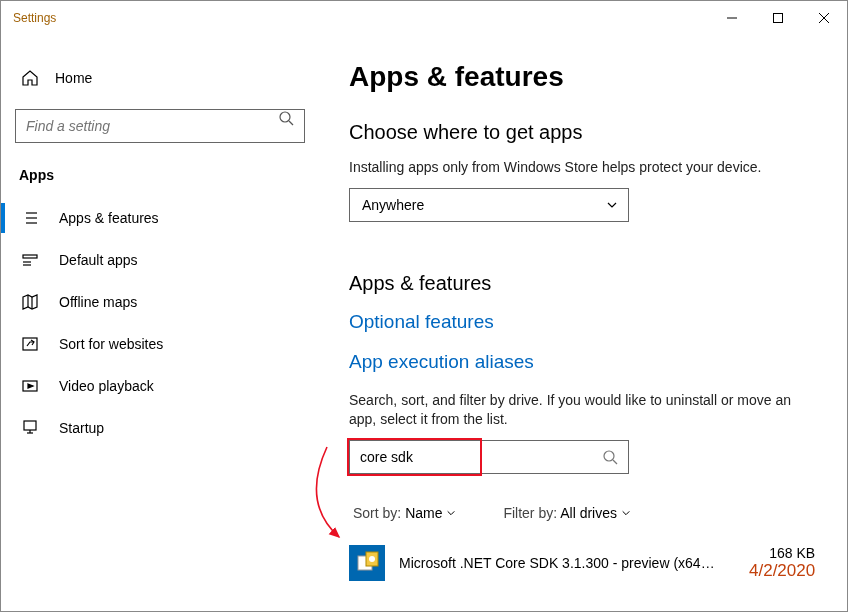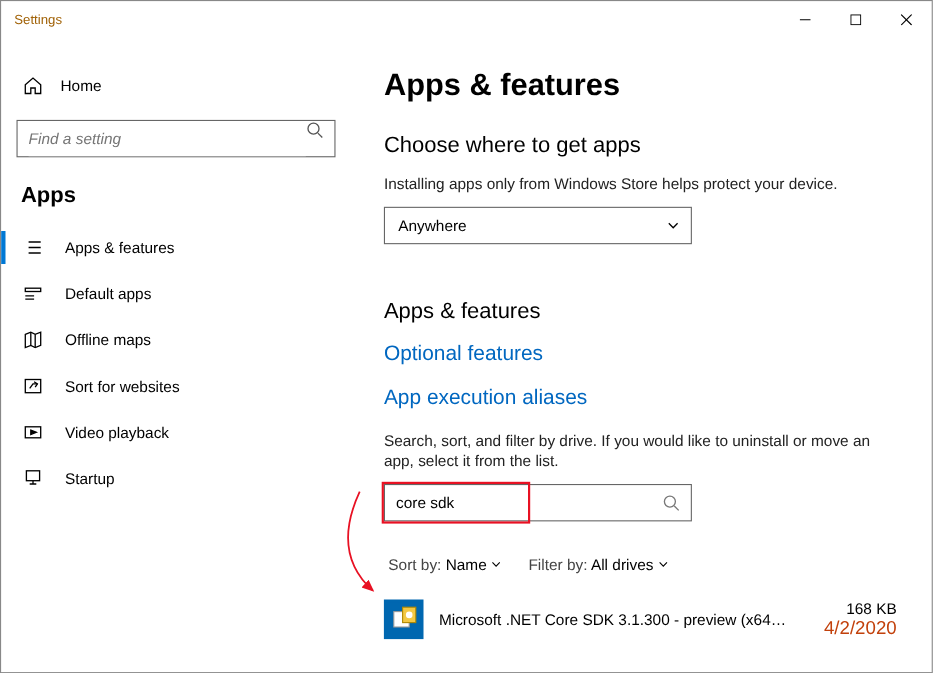--- a/index.html
+++ b/index.html
@@ -6,36 +6,36 @@
     body { width: 848px; height: 612px; background: #fff; border: 1px solid #888; overflow: hidden; position: relative; }
     .titlebar { height: 34px; display: flex; align-items: center; padding-left: 12px; }
     .titlebar-title { font-size: 12px; color: #a16207; }
     .titlebar-buttons { margin-left: auto; display: flex; }
     .titlebar-btn { width: 46px; height: 32px; display: flex; align-items: center; justify-content: center; color: #000; }
     .content { display: flex; height: calc(612px - 36px); }
     .sidebar { width: 318px; padding-left: 14px; padding-right: 14px; padding-top: 26px; }
     .home-item { display: flex; align-items: center; gap: 16px; padding: 8px 6px; font-size: 14px; cursor: pointer; }
     .search-box { margin-top: 14px; border: 1px solid #666; height: 34px; display: flex; padding: 0 10px; position: relative; width: 290px; }
     .search-box input { border: none; outline: none; font-size: 14px; flex: 1; color: #555; font-style: italic; }
-    .section-label { font-weight: 600; font-size: 20px; margin-top: 24px; margin-bottom: 14px; padding-left: 4px; }
+    .section-label { font-weight: 600; font-size: 14px; margin-top: 24px; margin-bottom: 14px; padding-left: 4px; }
     .nav-item { display: flex; align-items: center; gap: 20px; padding: 12px 4px 12px 6px; font-size: 14px; cursor: pointer; position: relative; }
     .nav-item.active::before { content: ""; position: absolute; left: -14px; top: 6px; bottom: 6px; width: 4px; background: #0078d4; }
     .nav-icon { width: 18px; height: 18px; display: flex; align-items: center; justify-content: center; flex-shrink: 0; }
     .main { flex: 1; padding: 26px 30px 0 30px; overflow-y: auto; }
     .page-title { font-size: 28px; font-weight: 600; margin-bottom: 28px; }
     .sub-heading { font-size: 20px; font-weight: 400; margin-bottom: 14px; }
     .sub-heading2 { font-size: 20px; font-weight: 400; margin-bottom: 16px; margin-top: 50px; }
     .desc { font-size: 14px; color: #222; margin-bottom: 10px; line-height: 1.4; }
     .select-box { width: 280px; height: 34px; border: 1px solid #666; display: flex; align-items: center; padding: 0 12px; font-size: 14px; position: relative; cursor: pointer; }
     .select-box .chev { position: absolute; right: 10px; }
     .link { color: #0067c0; font-size: 19px; display: block; margin-bottom: 18px; cursor: pointer; }
     .filter-search { width: 280px; height: 34px; border: 1px solid #666; display: flex; align-items: center; padding: 0 10px; position: relative; margin-bottom: 16px; }
     .filter-search-hl { position: absolute; left: -3px; top: -3px; width: 135px; height: 38px; border: 2.5px solid #e81123; pointer-events: none; }
     .filter-search input { border: none; outline: none; font-size: 14px; flex: 1; }
-    .sortfilter { display: flex; gap: 24px; font-size: 14px; color: #444; margin-bottom: 20px; padding-left: 4px; margin-top: 31px; }
+    .sortfilter { display: flex; gap: 47px; font-size: 14px; color: #444; margin-bottom: 20px; padding-left: 4px; margin-top: 31px; }
     .sortfilter .val { color: #000; }
     .app-row { display: flex; align-items: center; gap: 14px; padding: 4px 0; }
     .app-icon { width: 36px; height: 36px; background: #0067b0; display: flex; align-items: center; justify-content: center; flex-shrink: 0; }
     .app-name { font-size: 14px; flex: 1; white-space: nowrap; overflow: hidden; text-overflow: ellipsis; max-width: 320px; }
     .app-meta { text-align: right; font-size: 14px; }
     .app-size { }
     .app-date { color: #c2410c; font-size: 17px; margin-left: 16px; }
     svg { display: block; }
     .arrow-annot { position: absolute; left: 306px; top: 442px; pointer-events: none; }
   </style>

